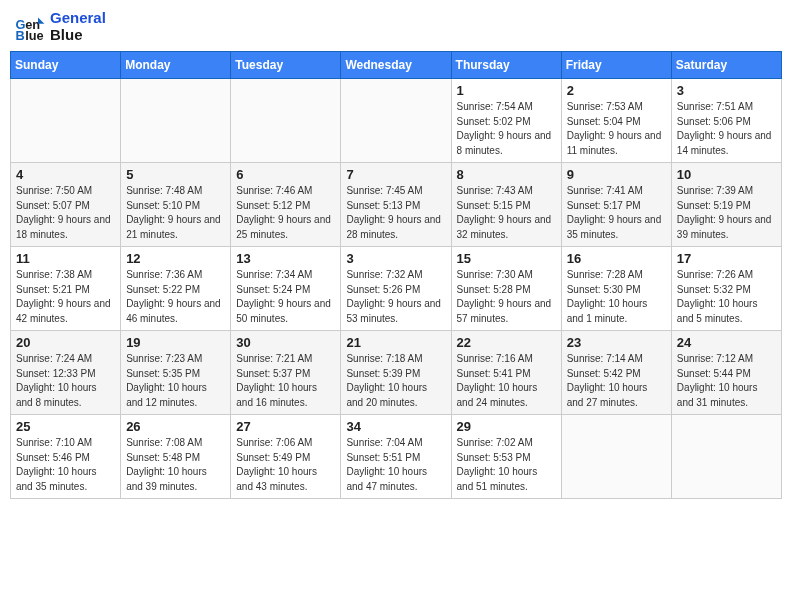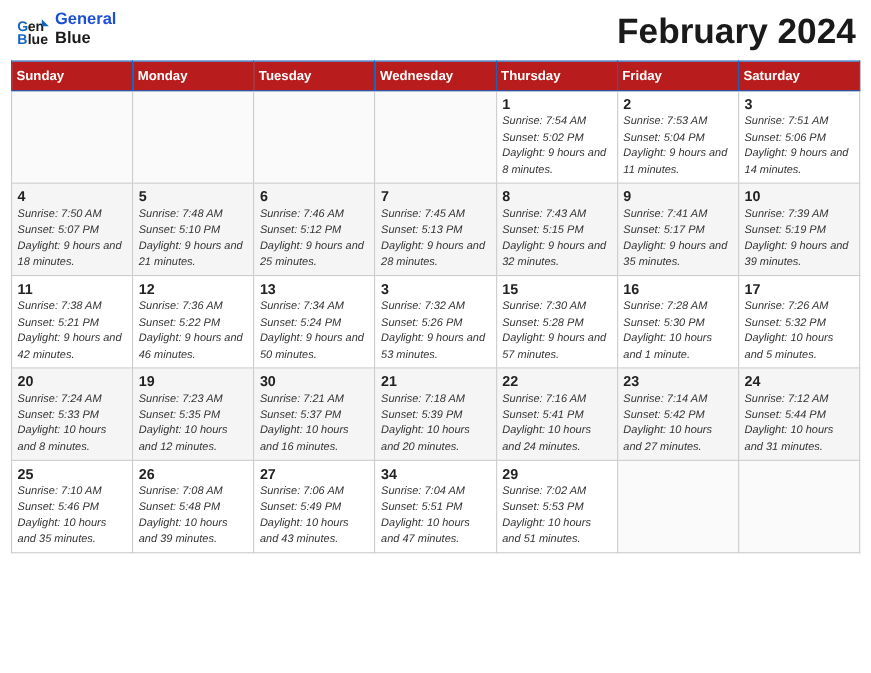--- a/index.html
+++ b/index.html
@@ -37,21 +37,21 @@
     .location {
       font-size: 14px;
       color: #444;
     }
     table {
       width: 100%;
       border-collapse: collapse;
       table-layout: fixed;
     }
     thead th {
-      background-color: #b91c1c;
+      background-color: #3b82f6;
       color: #fff;
       font-size: 12px;
       font-weight: bold;
       padding: 6px 4px;
       text-align: left;
       border: 1px solid #1565c0;
     }
     tbody td {
       border: 1px solid #ccc;
       vertical-align: top;
@@ -67,21 +67,20 @@
     .day-num {
       font-size: 13px;
       font-weight: bold;
       display: block;
       margin-bottom: 2px;
     }
     .day-info {
       font-size: 10px;
       line-height: 1.45;
       color: #333;
-      font-style: italic;
     }
     .empty {
       background: #fafafa;
     }
   </style>
 </head>
 <body>
 
 <div class="header">
   <div class="logo">
@@ -93,21 +92,20 @@
       <polygon points="30,8 38,16 30,16" fill="#1565c0"></polygon>
     </svg>
     <div>
       <div style="font-size:15px;font-weight:bold;color:#1a1a1a;line-height:1.1">
         <span style="color:#1d4ed8">General</span><br>
         <span>Blue</span>
       </div>
     </div>
   </div>
   <div class="title-block">
-    <div class="month-title">February 2024</div>
   </div>
 </div>
 
 <table>
   <thead>
     <tr id="header-row">
     <th>Sunday</th>
         <th>Monday</th>
         <th>Tuesday</th>
         <th>Wednesday</th>
@@ -243,21 +241,21 @@
           <div class="day-info">Sunrise: 7:26 AM
 Sunset: 5:32 PM
 Daylight: 10 hours
 and 5 minutes.</div>
         </td>
       </tr>
       <tr>
         <td>
           <span class="day-num">20</span>
           <div class="day-info">Sunrise: 7:24 AM
-Sunset: 5:33 PM
+Sunset: 12:33 PM
 Daylight: 10 hours
 and 8 minutes.</div>
         </td>
         <td>
           <span class="day-num">19</span>
           <div class="day-info">Sunrise: 7:23 AM
 Sunset: 5:35 PM
 Daylight: 10 hours
 and 12 minutes.</div>
         </td>

